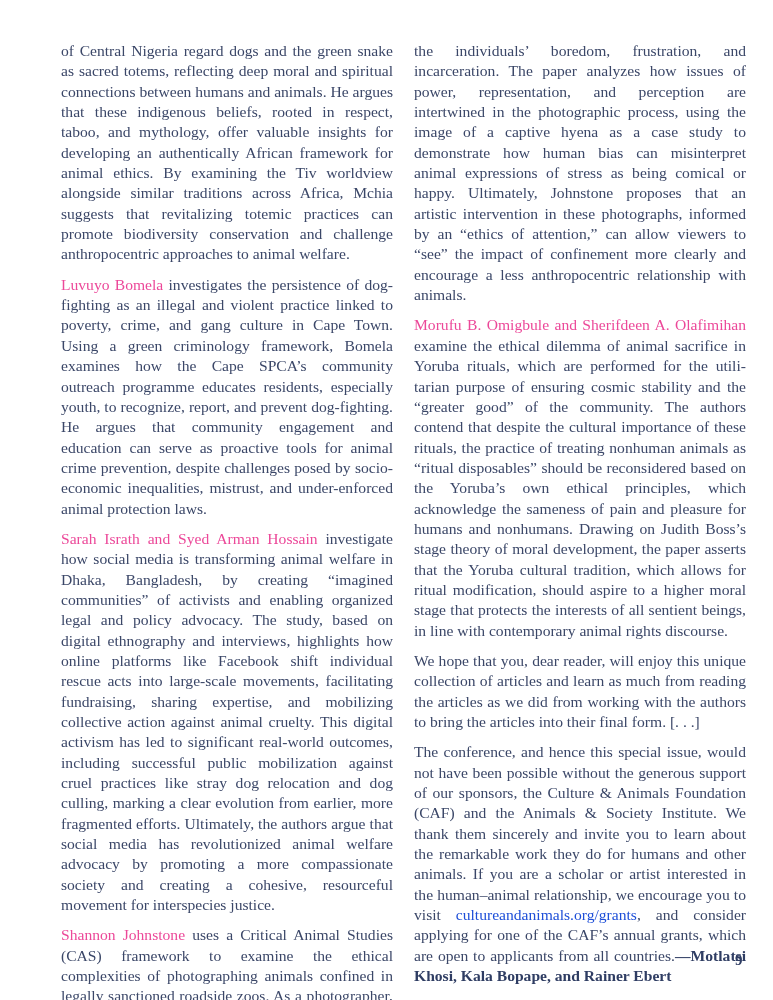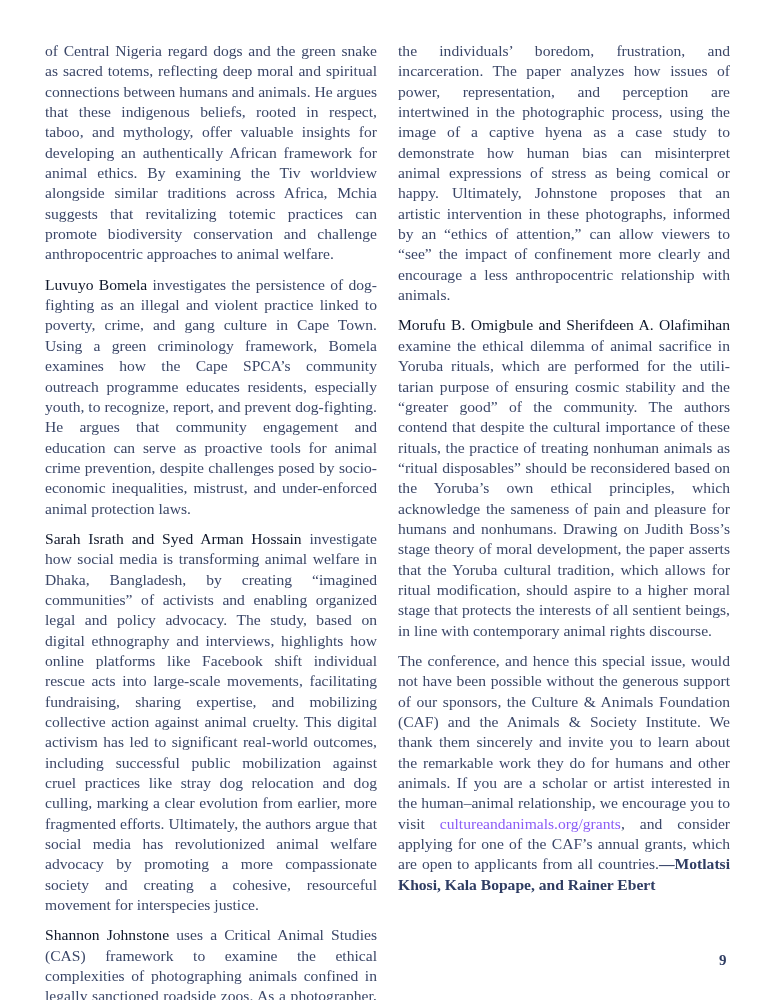--- a/index.html
+++ b/index.html
@@ -1,30 +1,30 @@
 <!DOCTYPE html>
 <html><head>
 <meta charset="utf-8">
 <style>
   html, body { margin: 0; padding: 0; background: #ffffff; }
   body { width: 773px; height: 1000px; position: relative; overflow: hidden; }
   .page {
-    position: absolute; left: 0; top: 0; width: 619px; height: 1000px; background: #fff;
+    position: absolute; left: 16px; top: 0; width: 619px; height: 1000px; background: #fff;
   }
   .col {
     position: absolute; top: 41px; width: 332px;
     font-family: "Liberation Serif", "DejaVu Serif", serif;
     font-size: 15.6px; line-height: 20.35px; color: #3b4768;
     text-align: justify; hyphens: manual;
   }
   .col-left { left: 45px; }
   .col-right { left: 398px; font-family: Liberation Serif, serif; }
   .col p { margin: 0 0 10px 0; }
-  .author { color: #0f172a; }
-  .link { color: #8b5cf6; }
+  .author { color: #ec4899; }
+  .link { color: #1d4ed8; }
   .sig { font-weight: bold; color: #2f3d63; }
   .page-number {
     position: absolute; left: 719px; top: 952px;
     font-family: "Liberation Serif", "DejaVu Serif", serif;
     font-size: 15px; font-weight: bold; color: #2f3d63;
   }
 </style>
 </head>
 <body>
 
@@ -33,17 +33,18 @@
   <div class="col col-left">
     <p><span>of Central Nigeria regard dogs and the green snake as sacred totems, reflecting deep moral and spiritual connections between humans and animals. He argues that these indigenous beliefs, rooted in respect, taboo, and mythology, offer valuable insights for developing an authentically African framework for animal ethics. By examining the Tiv worldview alongside similar tradi­tions across Africa, Mchia suggests that revitalizing totemic practices can promote biodiversity conser­vation and challenge anthropocentric approaches to animal welfare.</span></p>
     <p><span class="author">Luvuyo Bomela</span><span> investigates the persistence of dog-fighting as an illegal and violent practice linked to poverty, crime, and gang culture in Cape Town. Using a green criminology framework, Bomela examines how the Cape SPCA’s community outreach programme educates residents, especially youth, to recognize, report, and prevent dog-fighting. He argues that commu­nity engagement and education can serve as proactive tools for animal crime prevention, despite challenges posed by socio-economic inequalities, mistrust, and under-enforced animal protection laws.</span></p>
     <p><span class="author">Sarah Israth and Syed Arman Hossain</span><span> investigate how social media is transforming animal welfare in Dhaka, Bangladesh, by creating “imagined communi­ties” of activists and enabling organized legal and policy advocacy. The study, based on digital ethnography and interviews, highlights how online platforms like Face­book shift individual rescue acts into large-scale move­ments, facilitating fundraising, sharing expertise, and mobilizing collective action against animal cruelty. This digital activism has led to significant real-world outcomes, including successful public mobilization against cruel practices like stray dog relocation and dog culling, marking a clear evolution from earlier, more fragmented efforts. Ultimately, the authors argue that social media has revolutionized animal welfare advo­cacy by promoting a more compassionate society and creating a cohesive, resourceful movement for interspe­cies justice.</span></p>
     <p><span class="author">Shannon Johnstone</span><span> uses a Critical Animal Studies (CAS) framework to examine the ethical complexities of photographing animals confined in legally sanc­tioned roadside zoos. As a photographer, her goal is to challenge the anthropocentric gaze, which views animals as resources and their suffering as entertain­ment, by creating empathetic portraits that highlight</span></p>
   </div>
 
   <div class="col col-right">
     <p><span>the individuals’ boredom, frustration, and incarceration. The paper analyzes how issues of power, representation, and perception are intertwined in the photographic process, using the image of a captive hyena as a case study to demonstrate how human bias can misinterpret animal expressions of stress as being comical or happy. Ultimately, Johnstone proposes that an artistic inter­vention in these photographs, informed by an “ethics of attention,” can allow viewers to “see” the impact of confinement more clearly and encourage a less anthro­pocentric relationship with animals.</span></p>
     <p><span class="author">Morufu B. Omigbule and Sherifdeen A. Olafimihan</span><span> examine the ethical dilemma of animal sacrifice in Yoruba rituals, which are performed for the utili­tarian purpose of ensuring cosmic stability and the “greater good” of the community. The authors contend that despite the cultural importance of these rituals, the practice of treating nonhuman animals as “ritual disposables” should be reconsidered based on the Yoru­ba’s own ethical principles, which acknowledge the sameness of pain and pleasure for humans and nonhu­mans. Drawing on Judith Boss’s stage theory of moral development, the paper asserts that the Yoruba cultural tradition, which allows for ritual modification, should aspire to a higher moral stage that protects the interests of all sentient beings, in line with contemporary animal rights discourse.</span></p>
+    <p><span>We hope that you, dear reader, will enjoy this unique collection of articles and learn as much from reading the articles as we did from working with the authors to bring the articles into their final form. [. . .]</span></p>
     <p><span>The conference, and hence this special issue, would not have been possible without the generous support of our sponsors, the Culture &amp; Animals Foundation (CAF) and the Animals &amp; Society Institute. We thank them sincerely and invite you to learn about the remarkable work they do for humans and other animals. If you are a scholar or artist interested in the human–animal relationship, we encourage you to visit </span><span class="link">cultureandanimals.org/grants</span><span>, and consider applying for one of the CAF’s annual grants, which are open to applicants from all countries.</span><span class="sig">—Motlatsi Khosi, Kala Bopape, and Rainer Ebert</span></p>
   </div>
 
   <div class="page-number">9</div>
 </div>
 
 </body></html>

